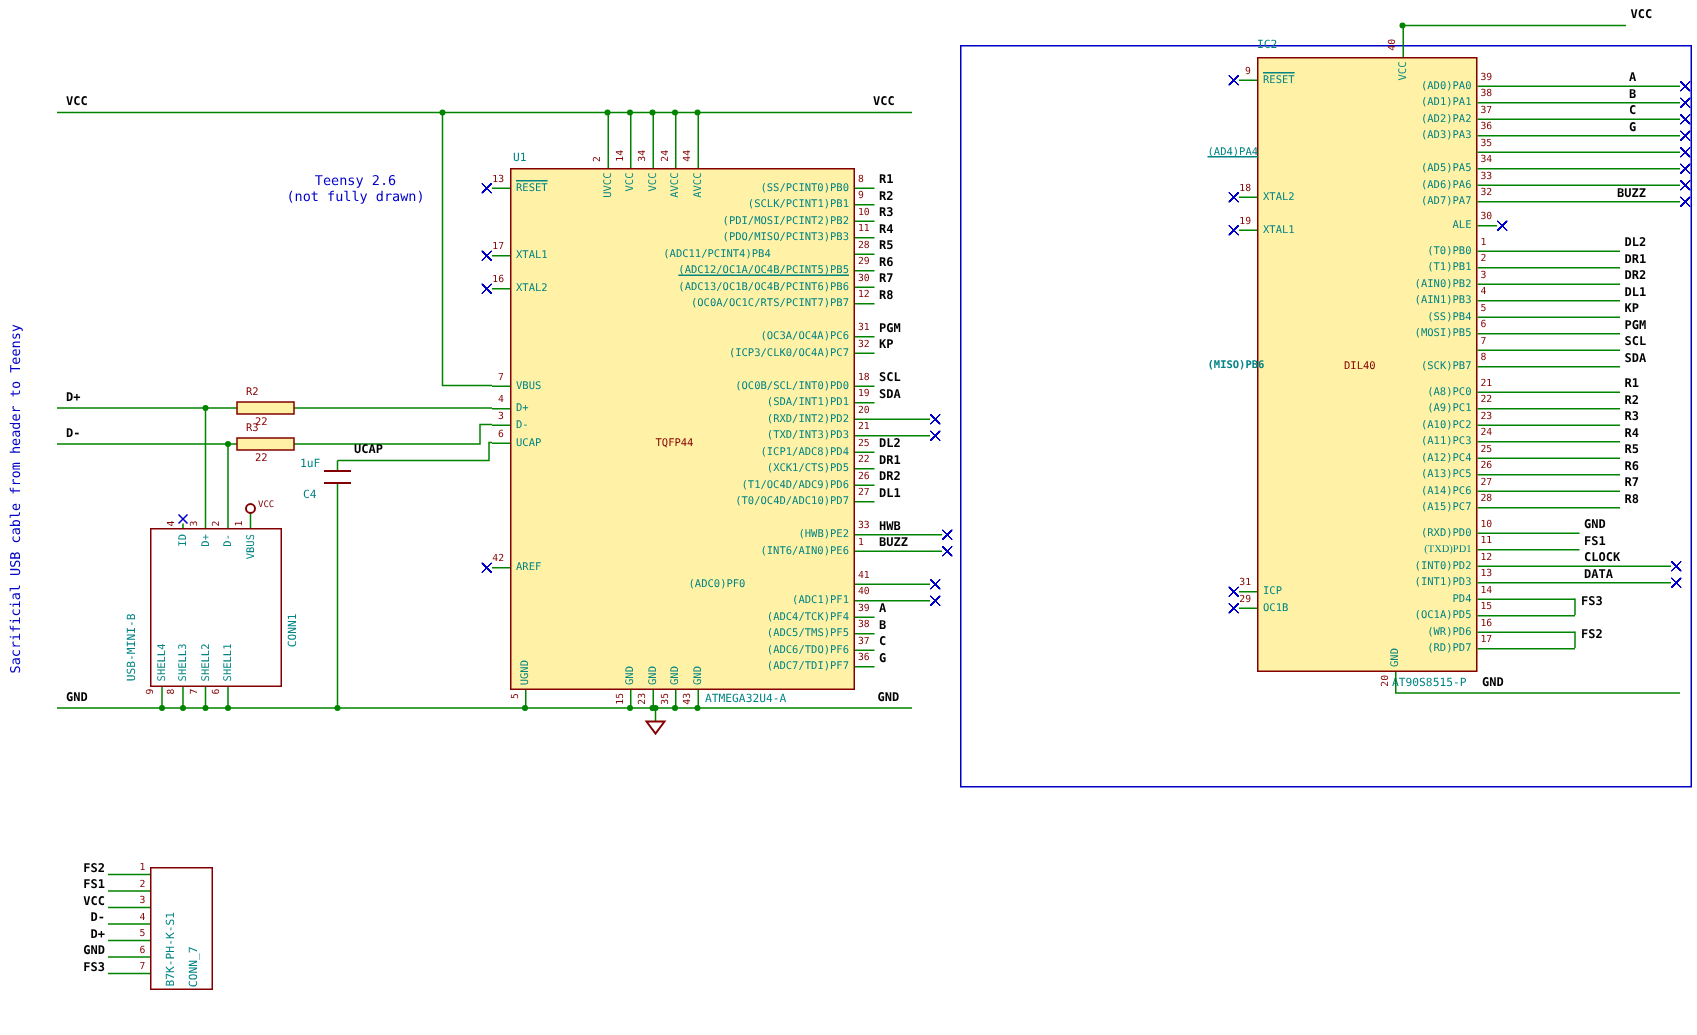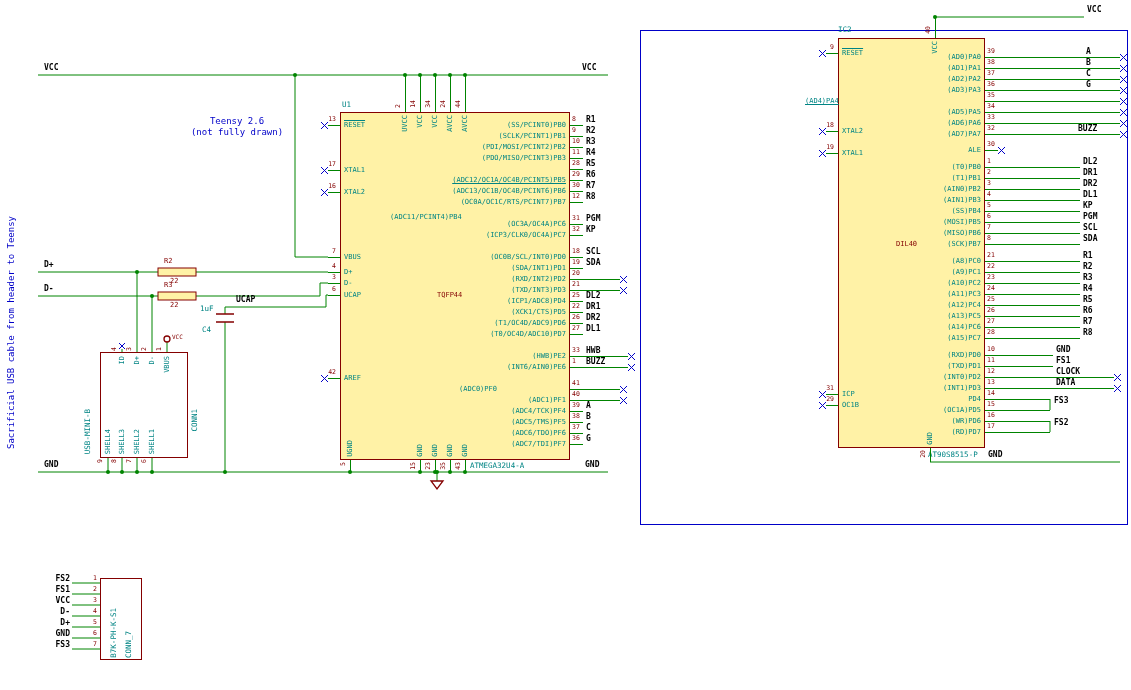--- a/index.html
+++ b/index.html
@@ -184,21 +184,21 @@
     <div class="w" style="position: absolute; left: 570px; top: 147px; width: 13px;"></div>
     <div class="pnum" style="position: absolute; left: 572px; top: 138px;">10</div>
     <div class="pname" style="position: absolute; left: 390px; top: 143px; width: 176px; text-align: right;">(PDI/MOSI/PCINT2)PB2</div>
     <div class="nlabel" style="position: absolute; left: 586px; top: 137px;">R3</div>
     <div class="w" style="position: absolute; left: 570px; top: 158px; width: 13px;"></div>
     <div class="pnum" style="position: absolute; left: 572px; top: 149px;">11</div>
     <div class="pname" style="position: absolute; left: 390px; top: 154px; width: 176px; text-align: right;">(PDO/MISO/PCINT3)PB3</div>
     <div class="nlabel" style="position: absolute; left: 586px; top: 148px;">R4</div>
     <div class="w" style="position: absolute; left: 570px; top: 169px; width: 13px;"></div>
     <div class="pnum" style="position: absolute; left: 572px; top: 160px;">28</div>
-    <div class="pname" style="position: absolute; left: 390px; top: 165px; width: 176px; text-align: left; margin-top: 48px;">(ADC11/PCINT4)PB4</div>
+    <div class="pname" style="position: absolute; left: 390px; top: 165px; width: 176px; text-align: center;">(ADC11/PCINT4)PB4</div>
     <div class="nlabel" style="position: absolute; left: 586px; top: 159px;">R5</div>
     <div class="w" style="position: absolute; left: 570px; top: 180px; width: 13px;"></div>
     <div class="pnum" style="position: absolute; left: 572px; top: 171px;">29</div>
     <div class="pname" style="position: absolute; left: 390px; top: 176px; width: 176px; text-align: right; text-decoration: underline;">(ADC12/OC1A/OC4B/PCINT5)PB5</div>
     <div class="nlabel" style="position: absolute; left: 586px; top: 170px;">R6</div>
     <div class="w" style="position: absolute; left: 570px; top: 191px; width: 13px;"></div>
     <div class="pnum" style="position: absolute; left: 572px; top: 182px;">30</div>
     <div class="pname" style="position: absolute; left: 390px; top: 187px; width: 176px; text-align: right;">(ADC13/OC1B/OC4B/PCINT6)PB6</div>
     <div class="nlabel" style="position: absolute; left: 586px; top: 181px;">R7</div>
     <div class="w" style="position: absolute; left: 570px; top: 202px; width: 13px;"></div>
@@ -389,21 +389,21 @@
     <div class="w" style="position: absolute; left: 985px; top: 211px; width: 95px;"></div>
     <div class="pnum" style="position: absolute; left: 987px; top: 202px;">5</div>
     <div class="pname" style="position: absolute; left: 805px; top: 207px; width: 176px; text-align: right;">(SS)PB4</div>
     <div class="nlabel" style="position: absolute; left: 1083px; top: 201px;">KP</div>
     <div class="w" style="position: absolute; left: 985px; top: 222px; width: 95px;"></div>
     <div class="pnum" style="position: absolute; left: 987px; top: 213px;">6</div>
     <div class="pname" style="position: absolute; left: 805px; top: 218px; width: 176px; text-align: right;">(MOSI)PB5</div>
     <div class="nlabel" style="position: absolute; left: 1083px; top: 212px;">PGM</div>
     <div class="w" style="position: absolute; left: 985px; top: 233px; width: 95px;"></div>
     <div class="pnum" style="position: absolute; left: 987px; top: 224px;">7</div>
-    <div class="pname" style="position: absolute; left: 805px; top: 229px; width: 176px; text-align: right;">(MISO)PB6</div>
+    <div class="pname" style="position: absolute; left: 805px; top: 239px; width: 176px; text-align: left; font-weight: bold;">(MISO)PB6</div>
     <div class="nlabel" style="position: absolute; left: 1083px; top: 223px;">SCL</div>
     <div class="w" style="position: absolute; left: 985px; top: 244px; width: 95px;"></div>
     <div class="pnum" style="position: absolute; left: 987px; top: 235px;">8</div>
     <div class="pname" style="position: absolute; left: 805px; top: 240px; width: 176px; text-align: right;">(SCK)PB7</div>
     <div class="nlabel" style="position: absolute; left: 1083px; top: 234px;">SDA</div>
     <div class="w" style="position: absolute; left: 985px; top: 261px; width: 95px;"></div>
     <div class="pnum" style="position: absolute; left: 987px; top: 252px;">21</div>
     <div class="pname" style="position: absolute; left: 805px; top: 257px; width: 176px; text-align: right;">(A8)PC0</div>
     <div class="nlabel" style="position: absolute; left: 1083px; top: 251px;">R1</div>
     <div class="w" style="position: absolute; left: 985px; top: 272px; width: 95px;"></div>
@@ -433,21 +433,21 @@
     <div class="w" style="position: absolute; left: 985px; top: 338px; width: 95px;"></div>
     <div class="pnum" style="position: absolute; left: 987px; top: 329px;">28</div>
     <div class="pname" style="position: absolute; left: 805px; top: 334px; width: 176px; text-align: right;">(A15)PC7</div>
     <div class="nlabel" style="position: absolute; left: 1083px; top: 328px;">R8</div>
     <div class="w" style="position: absolute; left: 985px; top: 355px; width: 68px;"></div>
     <div class="pnum" style="position: absolute; left: 987px; top: 346px;">10</div>
     <div class="pname" style="position: absolute; left: 805px; top: 351px; width: 176px; text-align: right;">(RXD)PD0</div>
     <div class="nlabel" style="position: absolute; left: 1056px; top: 345px;">GND</div>
     <div class="w" style="position: absolute; left: 985px; top: 366px; width: 68px;"></div>
     <div class="pnum" style="position: absolute; left: 987px; top: 357px;">11</div>
-    <div class="pname" style="position: absolute; left: 805px; top: 362px; width: 176px; text-align: right;">(TXD)PD1</div>
+    <div class="pname" style="position: absolute; left: 805px; top: 362px; width: 176px; text-align: right; font-family: Liberation Serif, serif;">(TXD)PD1</div>
     <div class="nlabel" style="position: absolute; left: 1056px; top: 356px;">FS1</div>
     <div class="w" style="position: absolute; left: 985px; top: 377px; width: 129px;"></div>
     <div class="ncx" style="position: absolute; left: 1114px; top: 374px;"></div>
     <div class="pnum" style="position: absolute; left: 987px; top: 368px;">12</div>
     <div class="pname" style="position: absolute; left: 805px; top: 373px; width: 176px; text-align: right;">(INT0)PD2</div>
     <div class="nlabel" style="position: absolute; left: 1056px; top: 367px;">CLOCK</div>
     <div class="w" style="position: absolute; left: 985px; top: 388px; width: 129px;"></div>
     <div class="ncx" style="position: absolute; left: 1114px; top: 385px;"></div>
     <div class="pnum" style="position: absolute; left: 987px; top: 379px;">13</div>
     <div class="pname" style="position: absolute; left: 805px; top: 384px; width: 176px; text-align: right;">(INT1)PD3</div>

